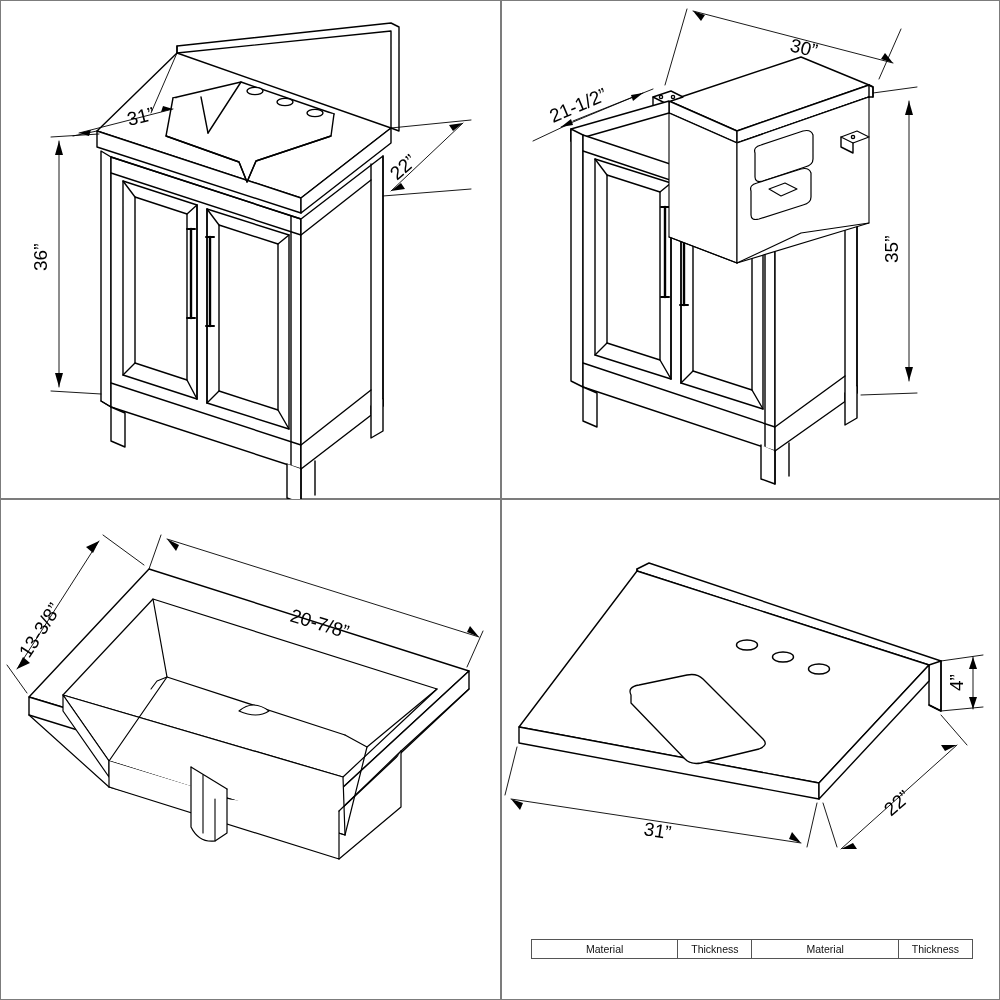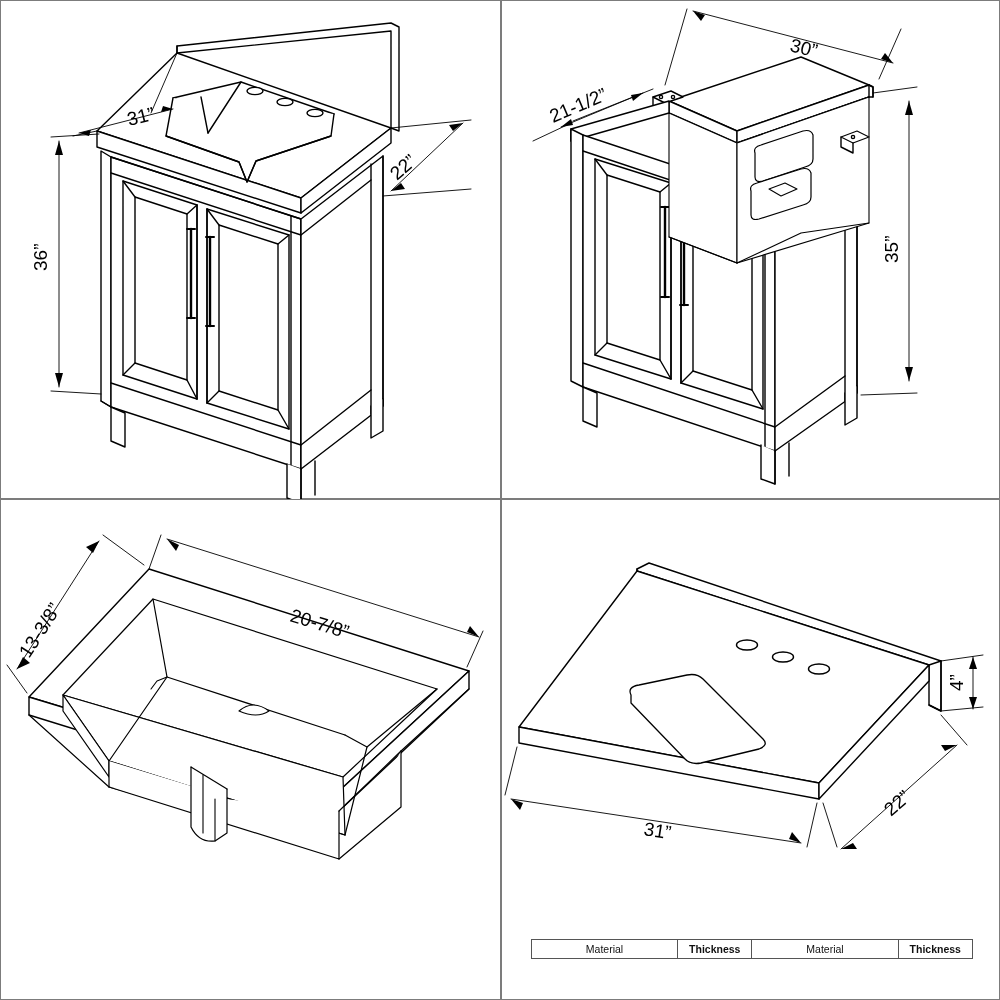--- a/index.html
+++ b/index.html
@@ -12,21 +12,21 @@
   #q-br{left:500px;top:498px;width:500px;height:502px;}
   .divider{position:absolute;background:#7c7c7c;}
   #div-v{left:499px;top:0;width:2px;height:1000px;}
   #div-h{left:0;top:497px;width:1000px;height:2px;}
   svg{display:block;}
   .spec-table{position:absolute;left:530px;top:938px;width:442px;border-collapse:collapse;
               font-size:10.5px;color:#111;}
   .spec-table td{border:1px solid #555;text-align:center;padding:3px 2px;white-space:nowrap;
                  font-family:"Liberation Sans",sans-serif;}
   .spec-table .c-mat{width:150px;}
-  .spec-table .c-thk{width:71px;font-weight:bold;}
+  .spec-table .c-thk{width:71px;}
 </style>
 </head>
 <body>
 
 <div id="sheet">
 
   <div class="divider" id="div-v"></div>
   <div class="divider" id="div-h"></div>
 
   <div class="quad" id="q-tl">

